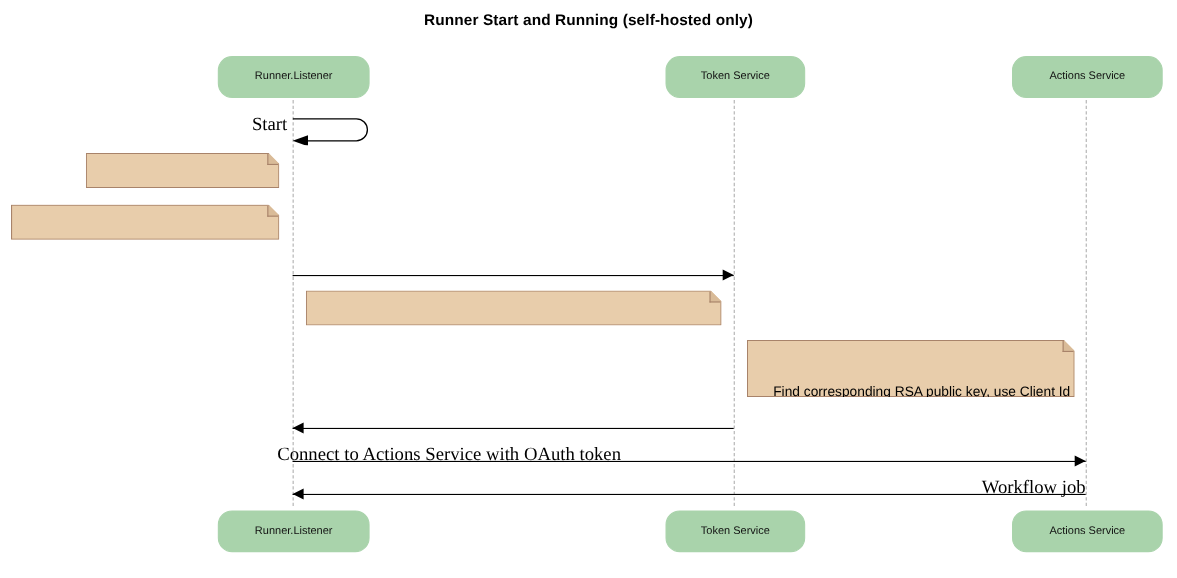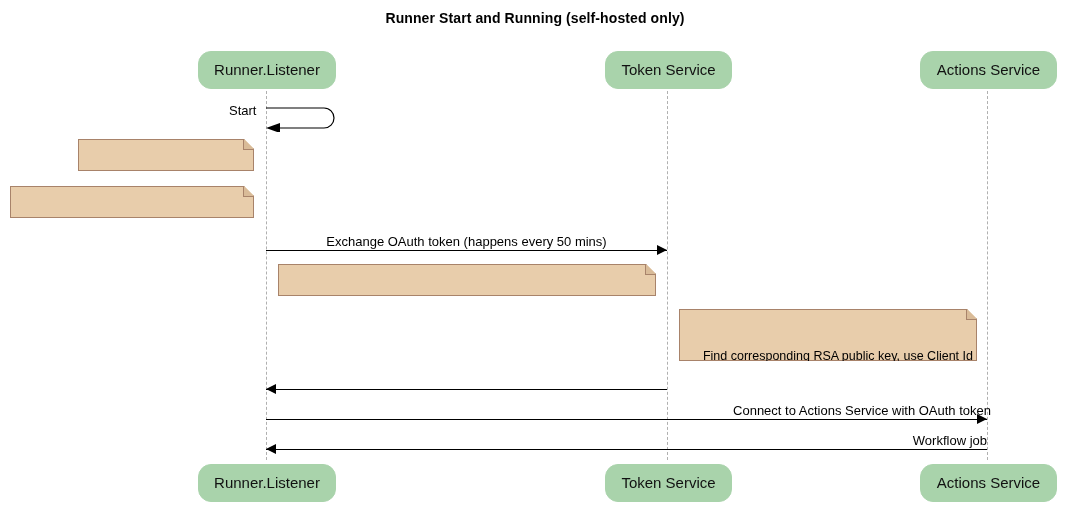--- a/index.html
+++ b/index.html
@@ -29,21 +29,21 @@
   }
 
   .participant{
     position:absolute;
     background:#a9d3ab;
     border:1px solid #a9d3ab;
     border-radius:13px;
     height:36px;
     line-height:36px;
     text-align:center;
-    font-size:15px;
+    font-size:10px;
     color:#111111;
     white-space:nowrap;
   }
 
   .note{
     position:absolute;
     background:#e8cdab;
     border:1px solid #a8836a;
     box-sizing:border-box;
     font-size:12.5px;
@@ -63,23 +63,24 @@
     box-sizing:border-box;
   }
 
   .msg-line{
     position:absolute;
     height:0;
     border-top:1px solid #000000;
   }
   .msg-label{
     position:absolute;
-    font-size:13px;
+    font-size:17px;
     color:#000000;
     white-space:nowrap;
+    font-family:Liberation Serif, serif;
   }
   .arrow-right{
     position:absolute;
     width:0;height:0;
     border-top:5px solid transparent;
     border-bottom:5px solid transparent;
     border-left:10px solid #000000;
   }
   .arrow-left{
     position:absolute;
@@ -136,39 +137,38 @@
   <div class="note" style="left:78px;top:139px;width:176px;height:32px;">
     <span class="fold"></span>
     <span>Load config info from .runner</span>
   </div>
 
   <div class="note" style="left:10px;top:186px;width:244px;height:32px;">
     <span class="fold"></span>
     <span>Load token registration from .credentials</span>
   </div>
 
-  <div class="msg-label" style="left:266px;top:234px;width:401px;text-align:center;">Exchange OAuth token (happens every 50 mins)</div>
   <div class="msg-line" style="left:266px;top:250px;width:401px;"></div>
   <div class="arrow-right" style="left:657px;top:245px;"></div>
 
   <div class="note" style="left:278px;top:264px;width:378px;height:32px;">
     <span class="fold"></span>
     <span>Construct JWT token, use Client Id signed by RSA private key</span>
   </div>
 
   <div class="note" style="left:679px;top:309px;width:298px;height:52px;">
     <span class="fold"></span>
     <span>Find corresponding RSA public key, use Client Id
 Verify JWT token's signature</span>
   </div>
 
   <div class="msg-line" style="left:266px;top:389px;width:401px;"></div>
   <div class="arrow-left" style="left:266px;top:384px;"></div>
 
-  <div class="msg-label" style="left:270px;top:403px;width:721px;text-align:right;">Connect to Actions Service with OAuth token</div>
+  <div class="msg-label" style="left:252px;top:403px;width:721px;text-align:left;">Connect to Actions Service with OAuth token</div>
   <div class="msg-line" style="left:266px;top:419px;width:721px;"></div>
   <div class="arrow-right" style="left:977px;top:414px;"></div>
 
   <div class="msg-label" style="left:266px;top:433px;width:721px;text-align:right;">Workflow job</div>
   <div class="msg-line" style="left:266px;top:449px;width:721px;"></div>
   <div class="arrow-left" style="left:266px;top:444px;"></div>
 
 </div>
 
 </body></html>

